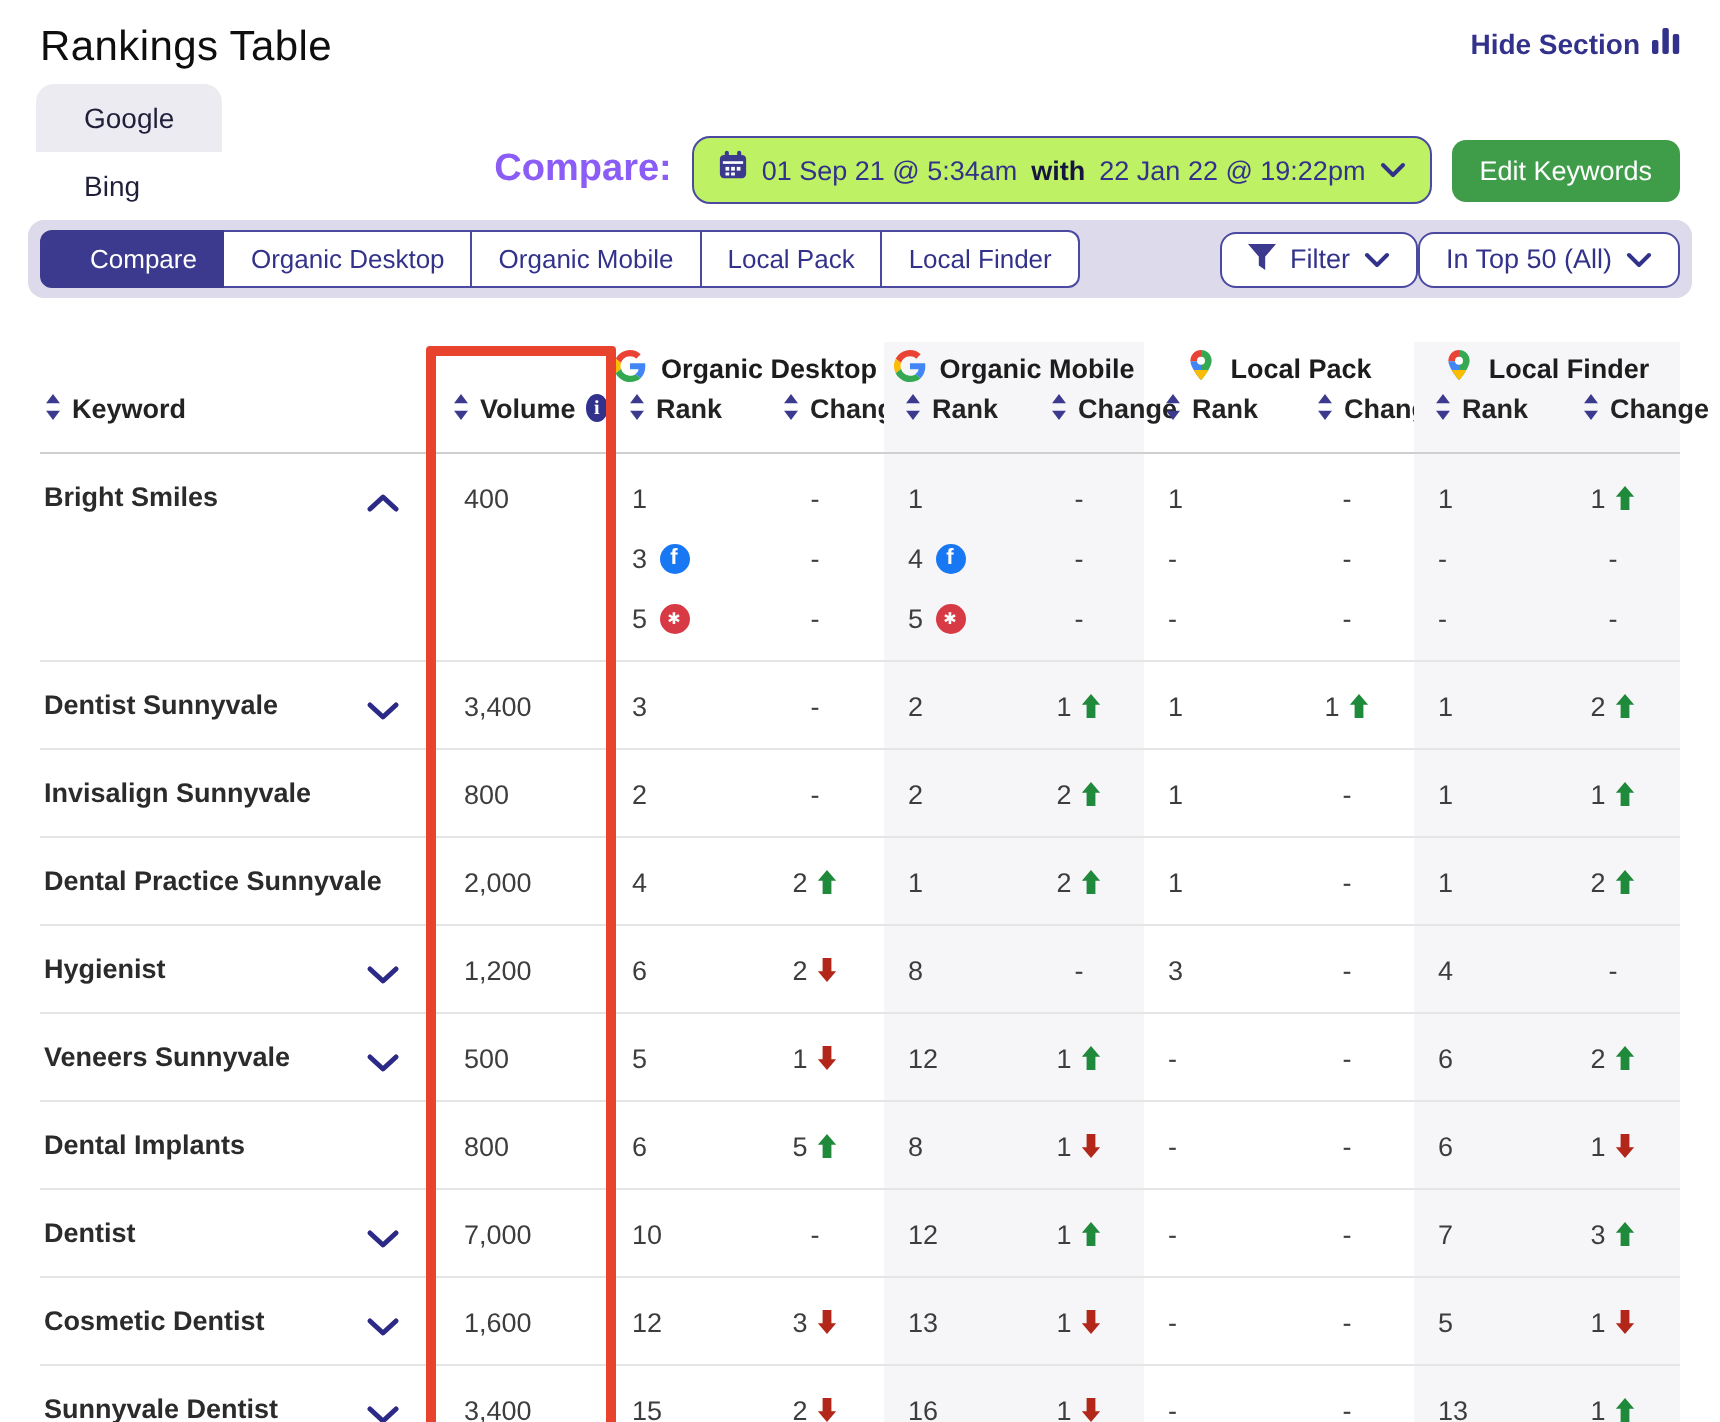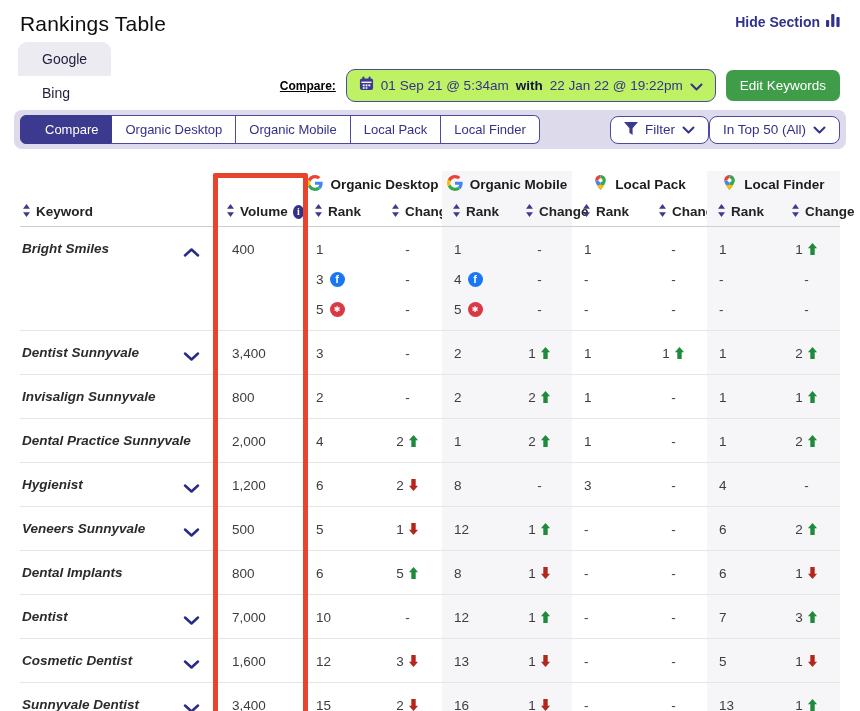--- a/index.html
+++ b/index.html
@@ -11,21 +11,21 @@
   .top-row { display:flex; justify-content:space-between; align-items:flex-start; padding:2px 6px 0; }
   .title { font-size:21px; font-weight:400; color:#0e0e0e; letter-spacing:.2px; }
   .hide-link { display:flex; align-items:center; gap:6px; color:#32318b; font-size:14px; font-weight:600; cursor:pointer; margin-top:2px; }
 
   
   .controls-row { display:flex; justify-content:space-between; align-items:flex-end; margin-top:6px; padding:0 6px 0 4px; }
   .tabs { display:flex;flex-direction:column; }
   .tab { font-size:14px; color:#1f1f3a; padding:9px 24px; border-radius:9px 9px 0 0; cursor:pointer; }
   .tab.active { background:#ecebf2; font-weight:500; }
   .compare-cluster { display:flex; align-items:center; gap:10px; margin-bottom:8px; }
-  .compare-label { font-size:12px; font-weight:700; color:#000000;text-decoration:underline; }
+  .compare-label { font-size:19px; font-weight:700; color:#8b5cf6; }
   .date-picker { display:flex; align-items:center; gap:7px; border:1.6px solid #4b4aa0; border-radius:9px; padding:6px 12px; background:#bef264; cursor:pointer; }
   .date-picker .dt { color:#33328a; font-size:13.5px; }
   .date-picker .join { color:#15153f; font-size:13.5px; font-weight:600; }
   .btn-green { background:#3f9d4a; color:#fff; font-size:13.5px; font-weight:500; border:none; border-radius:7px; padding:8px 14px; cursor:pointer; }
 
   
   .toolbar { background:#dcdaeb; border-radius:8px; margin-top:0; padding:5px 6px; display:flex; justify-content:space-between; align-items:center; }
   .segmented { display:flex; }
   .seg { font-size:13px; padding:6px 13px; background:#fff; color:#33328a; border:1px solid #4b4aa0; border-left:none; cursor:pointer; white-space:nowrap; }
   .seg:first-child { border-left:1px solid #4b4aa0; border-radius:6px 0 0 6px;padding-left:24px; }
@@ -34,27 +34,27 @@
   .toolbar-right { display:flex; }
   .tool-btn { display:flex; align-items:center; gap:7px; background:#fff; border:1.6px solid #4b4aa0; border-radius:8px; padding:5px 13px; color:#33328a; font-size:13.5px; cursor:pointer; }
 
   
   .table-wrap { position:relative; margin-top:22px; padding:0 6px; }
   .grid { display:grid; grid-template-columns:196px 88px 69px 69px 65px 65px 68px 67px 66px 67px; }
   .ggrid { display:grid; grid-template-columns:196px 88px 138px 130px 135px 133px; }
   .stripe { background:#f6f6f8; }
   .group-cell { display:flex; align-items:center; justify-content:center; gap:7px; height:26px; font-size:13.5px; font-weight:700; color:#1c1c1c; }
   .sub-head { height:30px; border-bottom:1px solid #cfcfcf; }
-  .hcell { display:flex; align-items:center; gap:5px; font-size:13.5px; font-weight:700; color:#232323; padding-left:10px; cursor:pointer; }
+  .hcell { display:flex; align-items:flex-start; gap:5px; font-size:13.5px; font-weight:700; color:#232323; padding-left:10px; cursor:pointer; }
   .hcell.kw { padding-left:2px; }
   .hcell.chg { padding-left:18px; }
   .trow { border-bottom:1px solid #e5e5e5; }
   .cell { padding-top:7px; padding-bottom:6px; }
   .line { height:30px; display:flex; align-items:center; }
-  .kw-cell { display:flex; justify-content:space-between; align-items:flex-start; padding-right:16px; padding-left:2px;font-style:italic; }
+  .kw-cell { display:flex; justify-content:space-between; align-items:flex-start; padding-right:16px; padding-left:2px; }
   .kw-label { font-size:13.5px; font-weight:700; color:#2b2b2b; line-height:30px; }
   .vol-cell { font-size:13.5px; color:#3d3d3d; padding-left:16px; }
   .rank-cell { padding-left:12px; }
   .chg-cell .line { justify-content:center; }
   .rk { font-size:13.5px; color:#3d3d3d; }
   .chgv { font-size:13.5px; color:#3d3d3d; display:flex; align-items:center; gap:4px; }
   .arr.up path { fill:#1f8a3b; } .arr.down path { fill:#b3271a; }
   .badge { width:15px; height:15px; border-radius:50%; color:#fff; display:inline-flex; align-items:center; justify-content:center; margin-left:6px; flex:none; }
   .badge.fb { background:#1877f2; font-size:11px; font-weight:700; }
   .badge.yelp { background:#d83a45; font-size:8px; }

